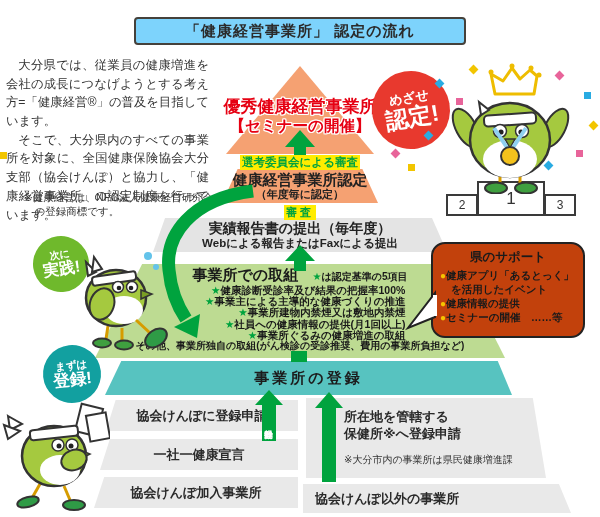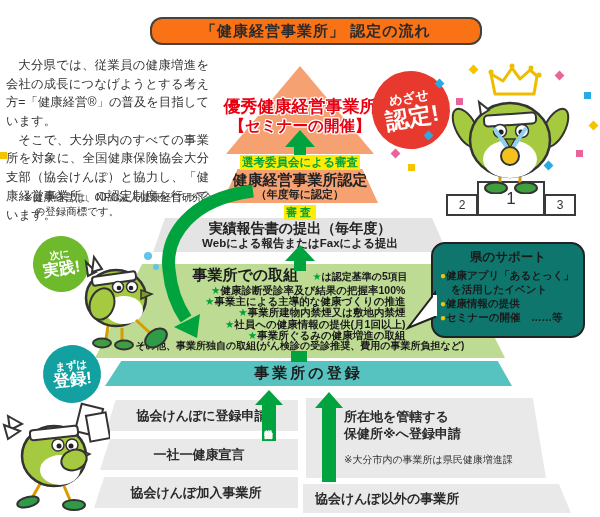--- a/index.html
+++ b/index.html
@@ -2,35 +2,35 @@
 <html><head>
 <meta charset="utf-8">
 <style>
   html,body{margin:0;padding:0;background:#fff;}
   body{font-family:"Liberation Sans","DejaVu Sans",sans-serif;}
   #canvas{position:relative;width:600px;height:517px;background:#fff;overflow:hidden;}
   #canvas *{box-sizing:border-box;}
   .abs{position:absolute;}
 
   
-  .banner{left:134px;top:17px;width:332px;height:28px;background:#f97316;border:2px solid #45413b;border-radius:12px;
-          display:flex;align-items:center;justify-content:center;font-size:15px;font-weight:700;color:#2b2b2b;z-index:3;letter-spacing:1px;margin-left:16px;}
+  .banner{left:134px;top:17px;width:332px;height:28px;background:#7dd3fc;border:2px solid #45413b;border-radius:4px;
+          display:flex;align-items:center;justify-content:center;font-size:15px;font-weight:700;color:#2b2b2b;z-index:3;letter-spacing:1px;}
 
   
   .intro{left:6px;top:56px;width:203px;color:#333;font-size:12.3px;line-height:1.52;text-align:justify;z-index:2;}
   .intro p{margin:0;text-indent:1em;}
   .note{left:24px;top:190px;width:198px;color:#333;font-size:10.5px;line-height:1.35;padding-left:1em;text-indent:-1em;z-index:2;}
 
   
   .layer{display:flex;flex-direction:column;align-items:center;justify-content:center;z-index:1;text-align:center;}
   .tri{left:226px;top:66px;width:148px;height:88px;background:#f5a172;clip-path:polygon(50% 0,100% 100%,0 100%);}
   .trap-orange{left:222px;top:169px;width:156px;height:34px;background:#f5a172;clip-path:polygon(10% 0,90% 0,100% 100%,0 100%);}
   .trap-gray{left:153px;top:218px;width:294px;height:34px;background:#e4e4e4;clip-path:polygon(4.1% 0,94.9% 0,100% 100%,0 100%);}
   .trap-green{left:95px;top:264px;width:410px;height:94px;background:#bddb92;clip-path:polygon(11.5% 0,88.5% 0,100% 100%,0 100%);}
-  .teal-band{left:105px;top:361px;width:407px;height:25px;background:#57c3c0;clip-path:polygon(4% 0,96.5% 0,100% 100%,0 100%);
+  .teal-band{left:105px;top:361px;width:407px;height:34px;background:#57c3c0;clip-path:polygon(4% 0,96.5% 0,100% 100%,0 100%);
              display:flex;align-items:center;justify-content:center;font-size:15px;font-weight:700;color:#1c1c1c;letter-spacing:3px;z-index:1;}
 
   .l1{font-size:15px;font-weight:700;color:#222;line-height:1.15;}
   .l2{font-size:11px;font-weight:700;color:#222;line-height:1.2;}
   .gl1{font-size:14px;font-weight:700;color:#222;line-height:1.2;}
   .gl2{font-size:11.5px;font-weight:700;color:#222;line-height:1.2;}
 
   .top-label{left:190px;top:97px;width:220px;text-align:center;z-index:3;color:#e60012;font-weight:700;
              text-shadow:-1px -1px 0 #fff,1px -1px 0 #fff,-1px 1px 0 #fff,1px 1px 0 #fff,0 -1px 0 #fff,0 1px 0 #fff,-1px 0 0 #fff,1px 0 0 #fff;}
   .top-label .a{font-size:17px;line-height:1.2;}
@@ -71,21 +71,21 @@
   .badge .s{font-weight:700;}
   .badge .g{font-weight:700;}
   .badge-practice{left:33px;top:236px;width:56px;height:56px;background:#6fb92c;transform:rotate(-8deg);}
   .badge-practice .s{font-size:10px;}  .badge-practice .g{font-size:16px;}
   .badge-register{left:43px;top:345px;width:58px;height:58px;background:#12a0a0;transform:rotate(-6deg);}
   .badge-register .s{font-size:10.5px;} .badge-register .g{font-size:16.5px;}
   .badge-certify{left:372px;top:71px;width:78px;height:78px;background:#e8392e;transform:rotate(-10deg);}
   .badge-certify .s{font-size:13px;} .badge-certify .g{font-size:23px;}
 
   
-  .bubble{left:431px;top:242px;width:154px;height:96px;background:#0f766e;border:2px solid #222;border-radius:14px;z-index:4;padding:5px 7px 0 7px;}
+  .bubble{left:431px;top:242px;width:154px;height:96px;background:#c2410c;border:2px solid #222;border-radius:14px;z-index:4;padding:5px 7px 0 7px;}
   .bubble h4{margin:0 0 3px 0;text-align:center;font-size:12.5px;color:#1a1a1a;}
   .bubble .it{font-size:10.5px;font-weight:700;color:#1a1a1a;line-height:1.32;padding-left:11px;text-indent:-11px;}
   .bullet{color:#f5c400;font-size:10px;}
   .tail{left:405px;top:290px;z-index:5;pointer-events:none;}
 
   
   .pod{background:#fff;border:2px solid #3a3a3a;display:flex;align-items:center;justify-content:center;color:#333;z-index:3;}
   .pod1{left:477px;top:181px;width:68px;height:35px;font-size:17px;}
   .pod2{left:446px;top:194px;width:32px;height:22px;font-size:12px;}
   .pod3{left:544px;top:194px;width:32px;height:22px;font-size:12px;}

